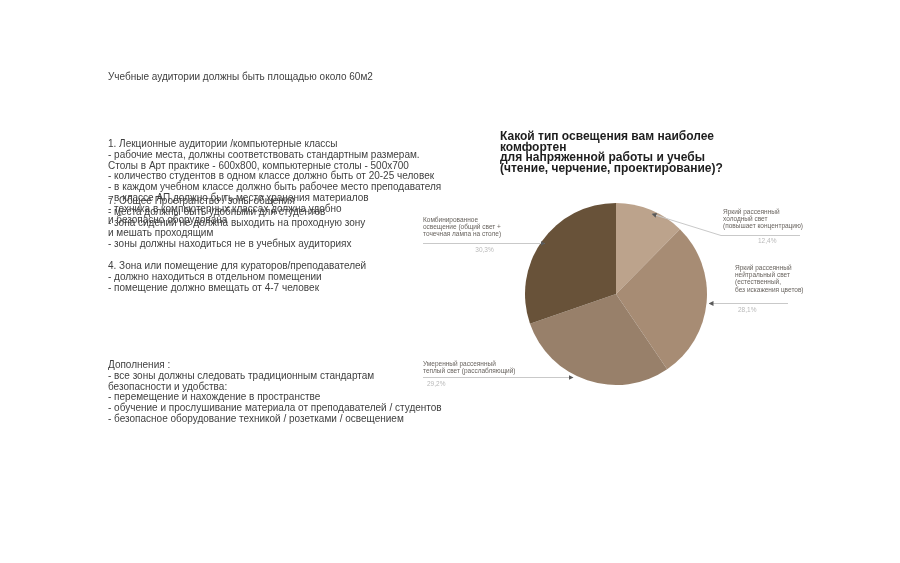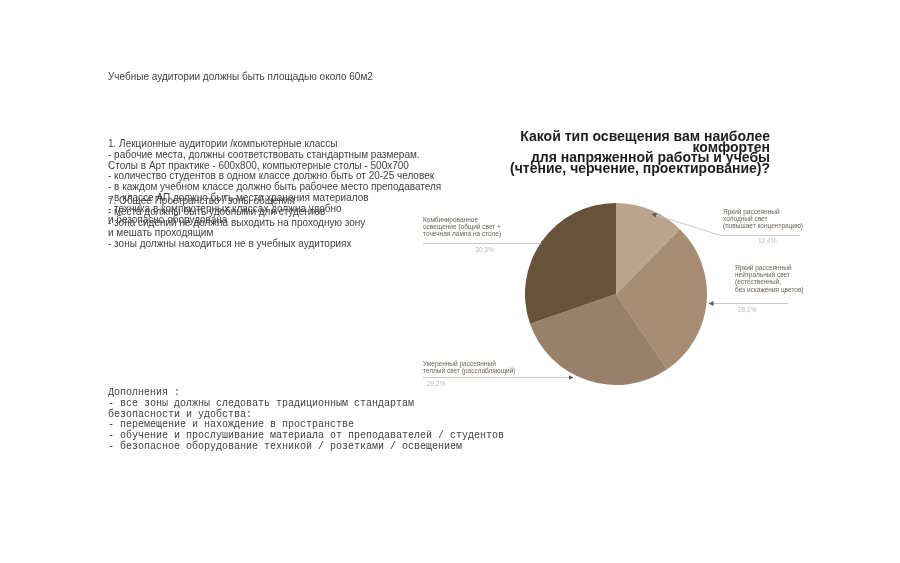--- a/index.html
+++ b/index.html
@@ -7,26 +7,26 @@
   .slide{position:relative;width:900px;height:563px;background:#ffffff;overflow:hidden;}
 
   
   .note{position:absolute;left:108px;width:400px;white-space:pre-line;
         font-size:10px;line-height:10.8px;color:#3f3f3f;}
   .note-title{top:72px;}
   .note-s1{top:95px;margin-top:44px;}
   .note-s2{top:196px;}
   .note-s3{top:261px;}
   .note-s4{top:306px;}
-  .note-s5{top:388px;font-family:Liberation Mono, monospace;}
+  .note-s5{top:360px;}
 
   
   .chart-title{position:absolute;left:500px;top:131px;width:270px;
-        font-size:14px;line-height:10.6px;font-weight:700;color:#1d1d1d;
-        white-space:pre-line;text-align:right;}
+        font-size:12px;line-height:10.6px;font-weight:700;color:#1d1d1d;
+        white-space:pre-line;}
 
   
   .overlay{position:absolute;left:0;top:0;width:900px;height:563px;}
   .conn{fill:none;stroke:#c9c9c9;stroke-width:1;}
 
   
   .callout{position:absolute;font-size:6.5px;line-height:7.2px;color:#69645f;
         white-space:pre-line;}
   .co-combined{left:423px;top:216px;}
   .co-warm{left:423px;top:360px;}
@@ -51,20 +51,23 @@
 - количество студентов в одном классе должно быть от 20-25 человек
 - в каждом учебном классе должно быть рабочее место преподавателя
 - в классе АП должно быть место хранения материалов
 - техника в компьютерных классах должна удобно
 и безопасно оборудована</div>
   <div class="note note-s2">7. Общее Пространство / зоны общения
 - места должны быть удобными для студентов
 - зона сидений не должна выходить на проходную зону
 и мешать проходящим
 - зоны должны находиться не в учебных аудиториях</div>
+  <div class="note note-s3">4. Зона или помещение для кураторов/преподавателей
+- должно находиться в отдельном помещении
+- помещение должно вмещать от 4-7 человек</div>
   <div class="note note-s5">Дополнения :
 - все зоны должны следовать традиционным стандартам
 безопасности и удобства:
 - перемещение и нахождение в пространстве
 - обучение и прослушивание материала от преподавателей / студентов
 - безопасное оборудование техникой / розетками / освещением</div>
 
   <div class="chart-title">Какой тип освещения вам наиболее комфортен
 для напряженной работы и учебы
 (чтение, черчение, проектирование)?</div>

